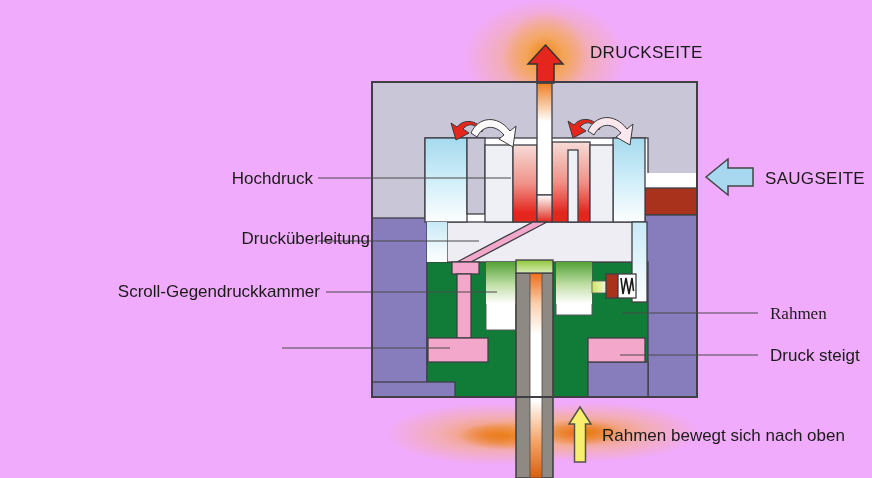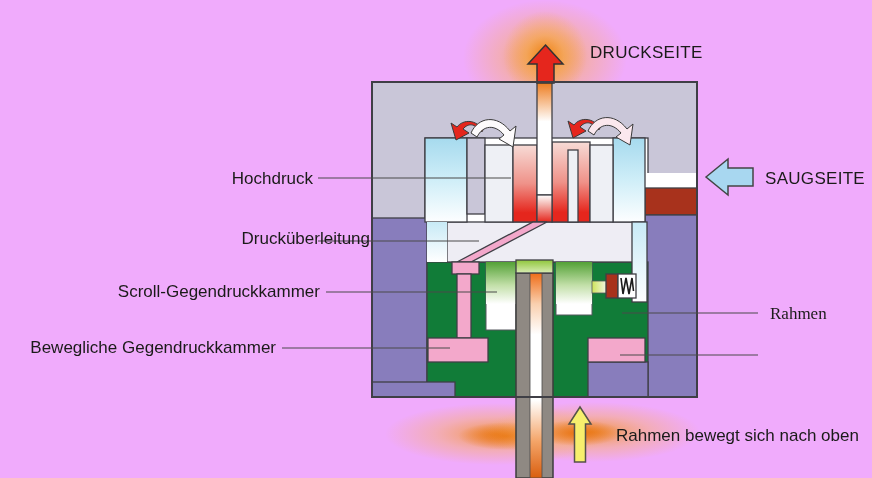--- a/index.html
+++ b/index.html
@@ -170,16 +170,16 @@
     <line class="lline" x1="622" y1="313" x2="758" y2="313"></line>
     <line class="lline" x1="620" y1="355" x2="758" y2="355"></line>
   </g>
 </svg>
 
   <div class="label caps" style="left:590px;top:43px;">DRUCKSEITE</div>
   <div class="label caps" style="left:765px;top:169px;">SAUGSEITE</div>
   <div class="label r" style="left:0;top:169px;width:313px;">Hochdruck</div>
   <div class="label r" style="left:11px;top:229px;width:313px;margin-left:46px;">Drucküberleitung</div>
   <div class="label r" style="left:0;top:282px;width:320px;">Scroll-Gegendruckkammer</div>
-  <div class="label r" style="left:0;top:338px;width:276px;">Bewegliche Gegendruckkammer</div>
   <div class="label" style="left:770px;top:304px;font-family:Liberation Serif, serif;">Rahmen</div>
-  <div class="label" style="left:616px;top:426px;">Rahmen bewegt sich nach oben</div>
+  <div class="label" style="left:770px;top:346px;">Druck steigt</div>
+  <div class="label" style="left:602px;top:426px;">Rahmen bewegt sich nach oben</div>
 </div>
 
 </body></html>

